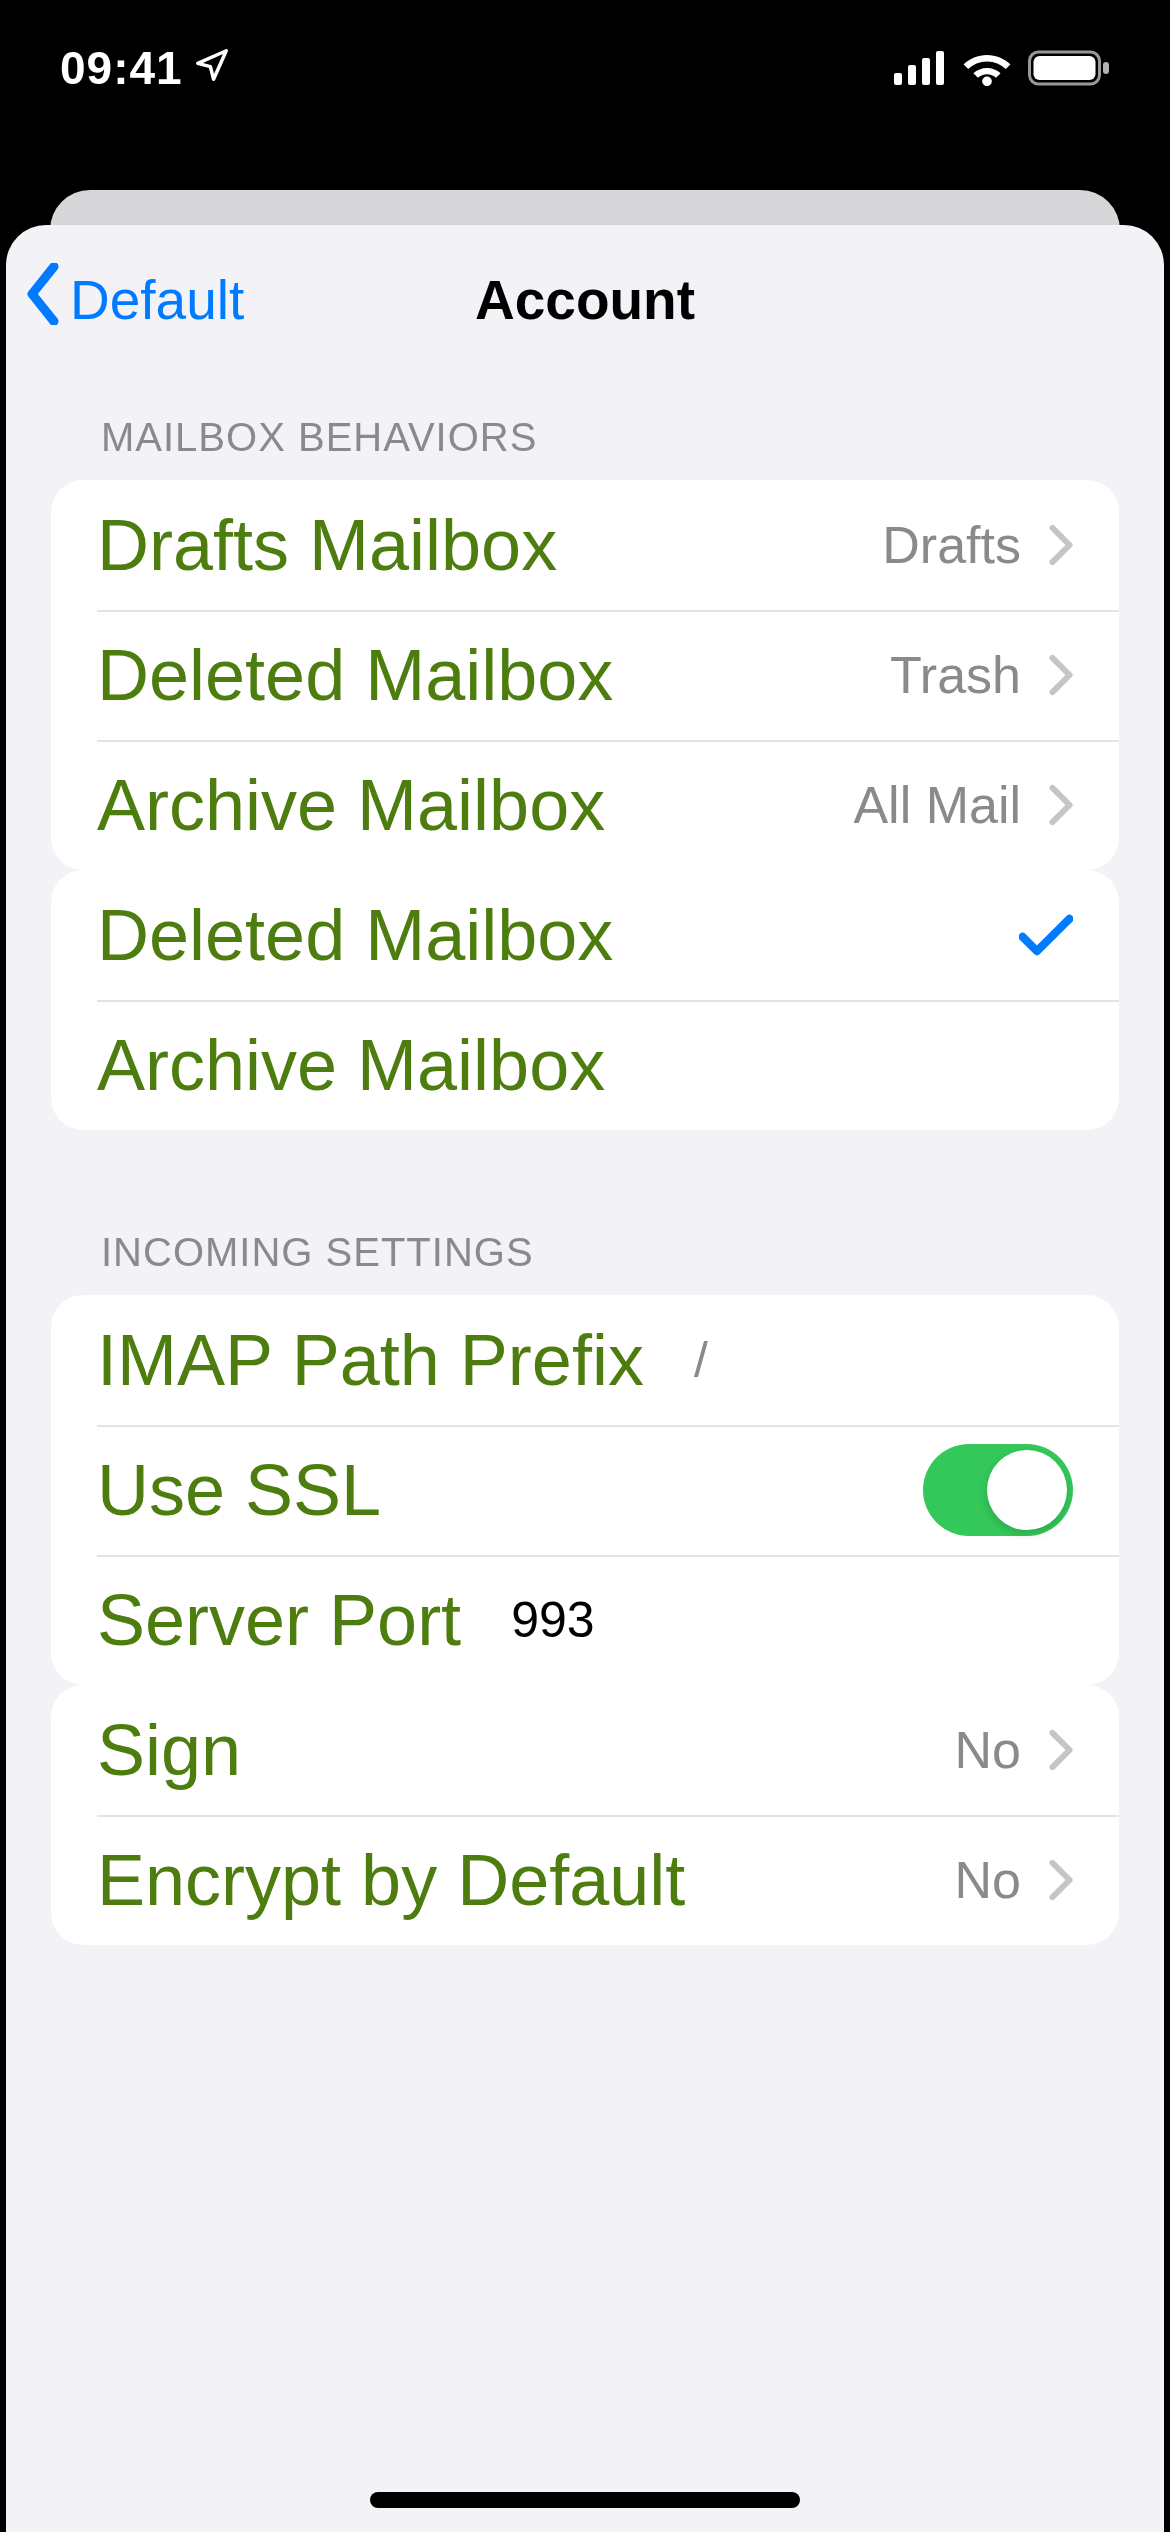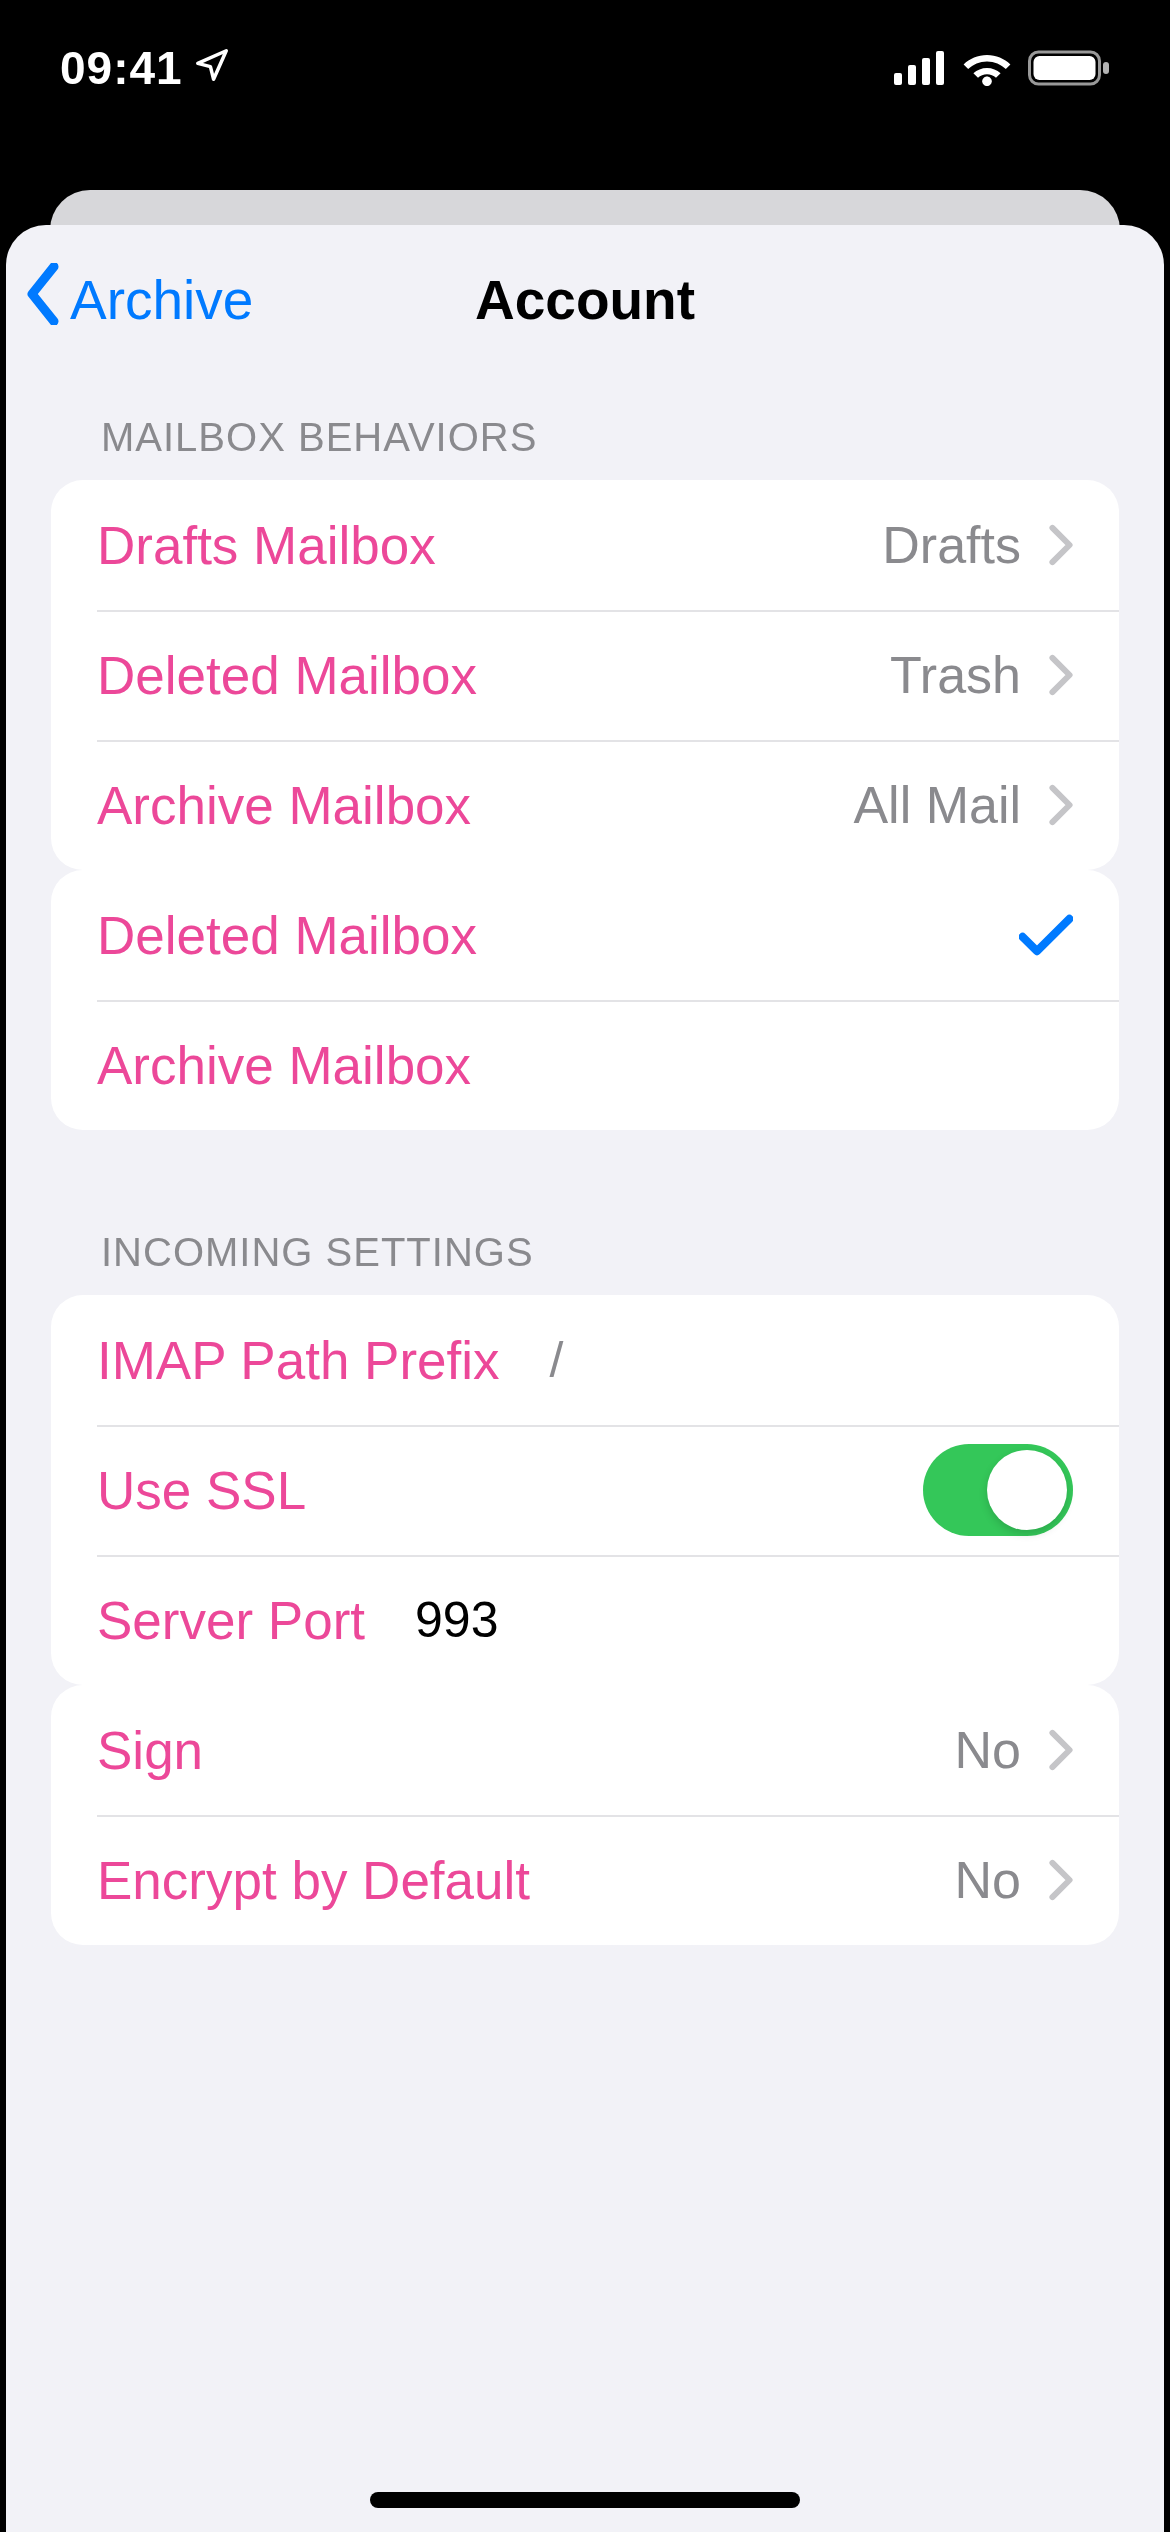--- a/index.html
+++ b/index.html
@@ -92,22 +92,22 @@
     position: relative;
   }
   .row + .row::before {
     content: '';
     position: absolute;
     top: 0; left: 46px; right: 0;
     height: 2px;
     background: #e3e3e6;
   }
   .row-label {
-    font-size: 53px;
-    color: #ec4899;
+    font-size: 72px;
+    color: #4d7c0f;
   }
   .row-value {
     margin-left: auto;
     font-size: 52px;
     color: #8a8a8e;
   }
   .row-inline-value {
     margin-left: 50px;
     font-size: 50px;
     color: #8a8a8e;
@@ -191,21 +191,21 @@
 
 <div class="sheet">
 
   <div class="nav">
     <div class="back">
       <span>
         <svg viewBox="0 0 20 34" fill="none" stroke="#007aff" stroke-width="5" stroke-linecap="round" stroke-linejoin="round">
             <polyline points="16,2 4,17 16,32"></polyline>
           </svg>
       </span>
-      <span>Archive</span>
+      <span>Default</span>
     </div>
     <div class="nav-title">Account</div>
   </div>
 
   <div class="content">
 
     <div class="section-header first">Mailbox Behaviors</div>
     <div class="group">
       <div class="row">
         <span class="row-label">Drafts Mailbox</span>

